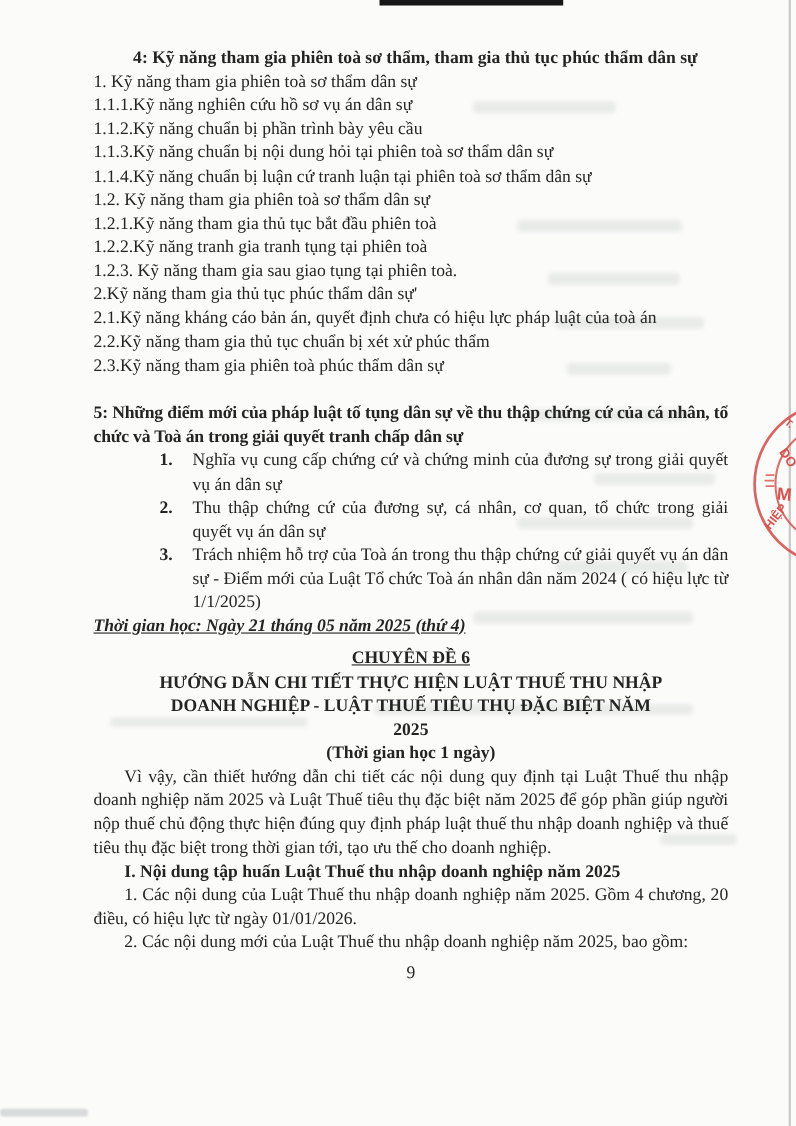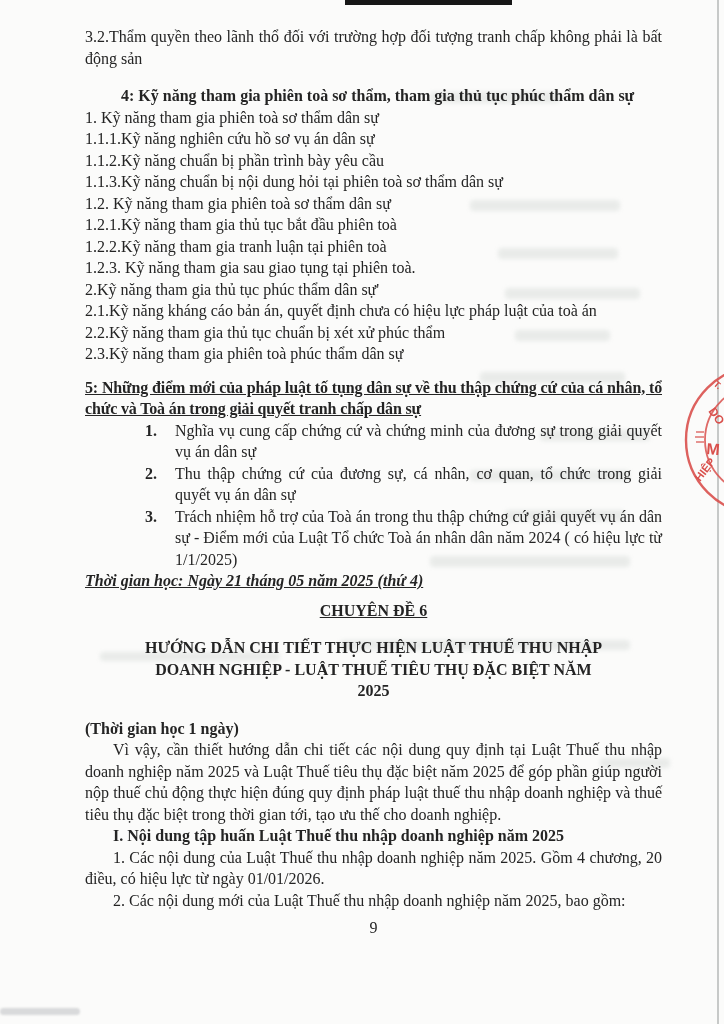--- a/index.html
+++ b/index.html
@@ -17,29 +17,29 @@
   .content{
     position:absolute;
     left:85px;top:26px;
     width:577px;
   }
   p{margin:0;}
   .just{text-align:justify;}
   .bold{font-weight:bold;}
   .ind{text-indent:28px;}
   .gap-a{margin-top:16px;margin-left:36px;}
-  .gap-b{margin-top:12px;text-decoration:underline;}
+  .gap-b{margin-top:22px;}
   .gap-c{margin-top:8px;}
   .h5{font-weight:bold;letter-spacing:-0.15px;text-align:justify;}
   .l5item{position:relative;padding-left:90px;text-align:justify;}
   .l5item .num{position:absolute;left:60px;font-weight:bold;}
   .sched{font-weight:bold;font-style:italic;text-decoration:underline;}
   .cd-title{font-weight:bold;text-decoration:underline;text-align:center;}
-  .cd-sub{font-weight:bold;text-align:center;max-width:470px;margin:16px auto;}
-  .cd-dur{font-weight:bold;}
+  .cd-sub{font-weight:bold;text-align:center;max-width:470px;margin:0 auto;}
+  .cd-dur{font-weight:bold;text-align:center;}
   .h-i{font-weight:bold;padding-left:28px;}
   .pagenum{text-align:center;margin-top:6px;}
   
   .top-bar{position:absolute;left:345px;top:0;width:167px;height:5px;background:#171717;}
   .edge-line{position:absolute;left:717px;top:0;width:2px;height:1024px;background:#c7c9c8;}
   .blob{position:absolute;background:rgba(125,140,132,0.14);filter:blur(2px);border-radius:4px;}
   .blob.dark{background:rgba(95,100,108,0.22);filter:blur(1px);}
   .stamp{position:absolute;left:684px;top:368px;width:40px;height:142px;}
   .stamp text{font-family:"Liberation Sans","DejaVu Sans",sans-serif;font-weight:bold;}
 </style>
@@ -73,30 +73,30 @@
     <circle cx="76" cy="72" r="55" fill="none" stroke="#d9504c" stroke-width="1.8" opacity="0.85"></circle>
     <path d="M12 64h8M11 69h9M12 74h8" stroke="#d9504c" stroke-width="1.6" opacity="0.8"></path>
     <text x="29" y="17" font-size="9" fill="#d9504c" transform="rotate(40 29 17)">T.</text>
     <text x="24" y="43" font-size="12" fill="#d9504c" transform="rotate(55 24 43)">DO</text>
     <text x="22" y="86" font-size="16" fill="#d9504c" transform="rotate(5 22 86)">M</text>
     <text x="16" y="114" font-size="11" fill="#d9504c" transform="rotate(-52 16 114)">HIỆP</text>
   </svg>
 
   <div class="content">
 
-    <p class="just">3.2.Thẩm quyền theo lãnh thổ đối với trường hợp đối tượng tranh chấp không phải là bất động sản</p>
 
     <p class="bold gap-a">4: Kỹ năng tham gia phiên toà sơ thẩm, tham gia thủ tục phúc thẩm dân sự</p>
     <p class="just">1. Kỹ năng tham gia phiên toà sơ thẩm dân sự</p>
     <p class="just">1.1.1.Kỹ năng nghiên cứu hồ sơ vụ án dân sự</p>
     <p class="just">1.1.2.Kỹ năng chuẩn bị phần trình bày yêu cầu</p>
     <p class="just">1.1.3.Kỹ năng chuẩn bị nội dung hỏi tại phiên toà sơ thẩm dân sự</p>
+    <p class="just">1.1.4.Kỹ năng chuẩn bị luận cứ tranh luận tại phiên toà sơ thẩm dân sự</p>
     <p class="just">1.2. Kỹ năng tham gia phiên toà sơ thẩm dân sự</p>
     <p class="just">1.2.1.Kỹ năng tham gia thủ tục bắt đầu phiên toà</p>
-    <p class="just">1.2.2.Kỹ năng tham gia tranh luận tại phiên toà</p>
+    <p class="just">1.2.2.Kỹ năng tranh gia tranh tụng tại phiên toà</p>
     <p class="just">1.2.3. Kỹ năng tham gia sau giao tụng tại phiên toà.</p>
     <p class="just">2.Kỹ năng tham gia thủ tục phúc thẩm dân sự'</p>
     <p class="just">2.1.Kỹ năng kháng cáo bản án, quyết định chưa có hiệu lực pháp luật của toà án</p>
     <p class="just">2.2.Kỹ năng tham gia thủ tục chuẩn bị xét xử phúc thẩm</p>
     <p class="just">2.3.Kỹ năng tham gia phiên toà phúc thẩm dân sự</p>
 
     <p class="h5 gap-b">5: Những điểm mới của pháp luật tố tụng dân sự về thu thập chứng cứ của cá nhân, tổ chức và Toà án trong giải quyết tranh chấp dân sự</p>
 
     <div class="l5item">
       <span class="num">1.</span>

